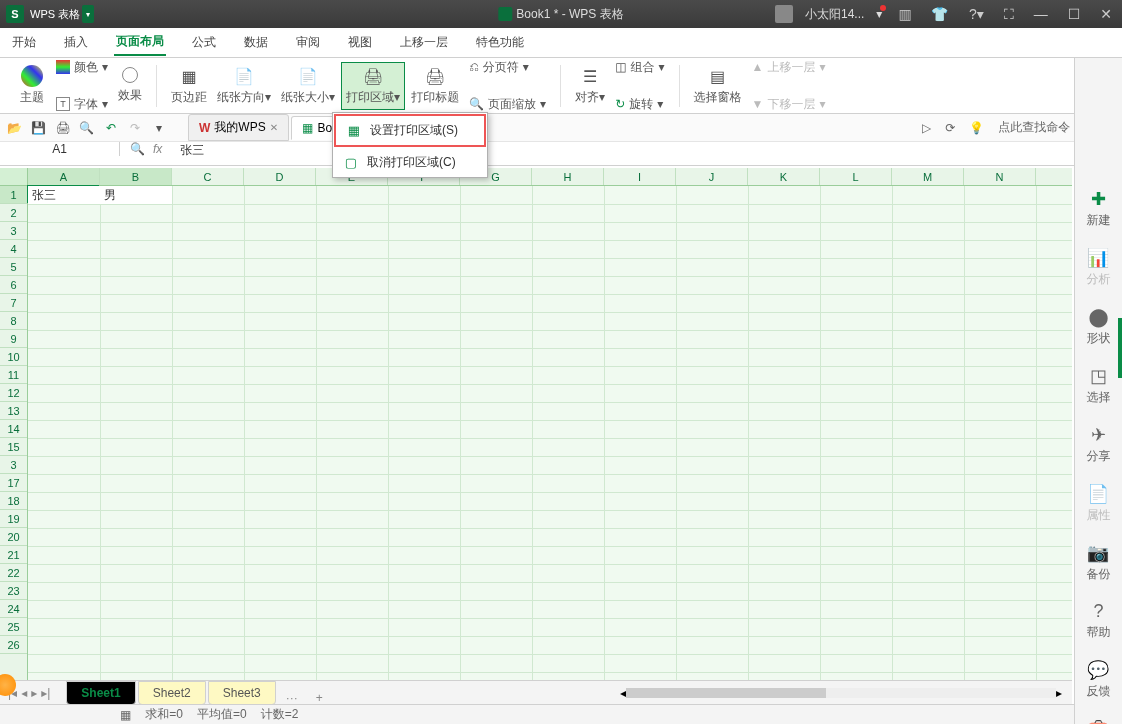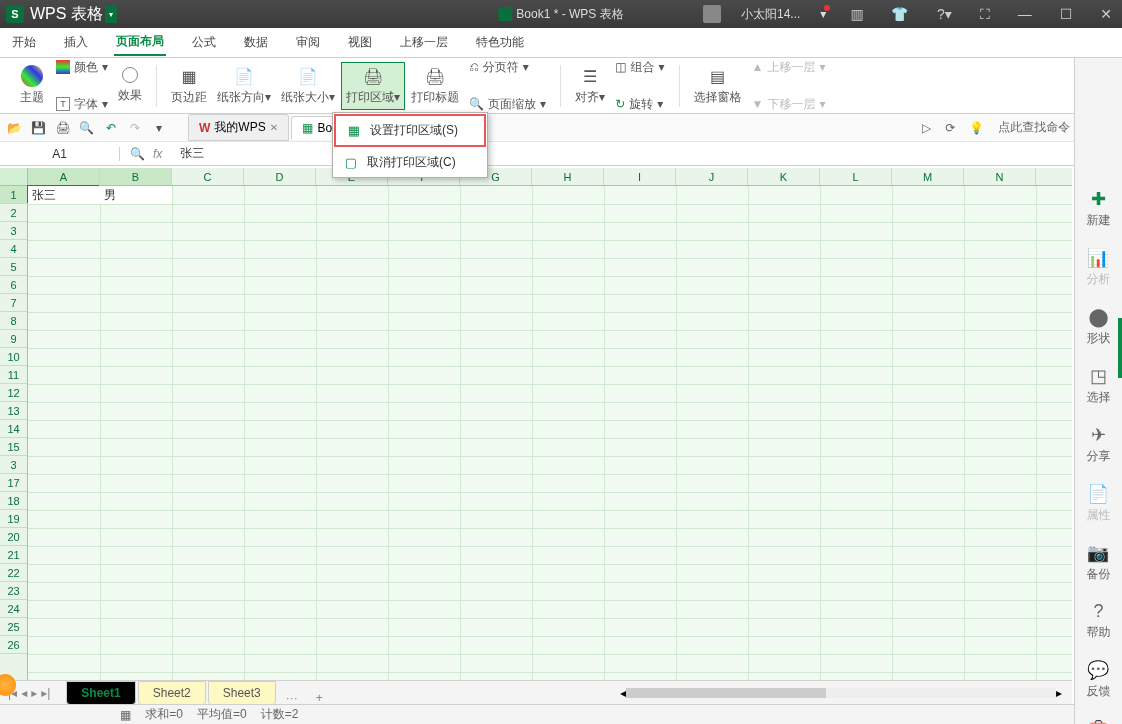--- a/index.html
+++ b/index.html
@@ -1,24 +1,24 @@
 <!DOCTYPE html>
 <html><head>
 <meta charset="utf-8">
 <style>
 *{box-sizing:border-box;margin:0;padding:0;font-family:"Microsoft YaHei",sans-serif;font-size:12px;user-select:none}
 body{width:1122px;height:724px;overflow:hidden;background:#fff;position:relative}
 
 .titlebar{height:28px;background:linear-gradient(#4a4a4a,#3a3a3a);display:flex;align-items:center;color:#ddd;position:relative}
 .app-logo{width:18px;height:18px;background:#0a6f3c;margin:0 6px;display:flex;align-items:center;justify-content:center;color:#fff;font-weight:bold;font-size:11px;border-radius:2px}
-.app-title{color:#fff;font-size:16px}
+.app-title{color:#fff;font-size:11px}
 .app-drop{width:12px;height:18px;background:#0a6f3c;margin-left:2px;display:flex;align-items:center;justify-content:center;color:#fff;font-size:8px;border-radius:2px}
 .doc-title{position:absolute;left:50%;transform:translateX(-50%);display:flex;align-items:center;gap:4px}
 .doc-icon{width:14px;height:14px;background:#0a6f3c;border-radius:2px}
-.titlebar-right{position:absolute;right:6px;display:flex;align-items:center;gap:20px}
+.titlebar-right{position:absolute;right:6px;display:flex;align-items:center;gap:12px}
 .user-avatar{width:18px;height:18px;background:#888;border-radius:2px}
 .win-btn{color:#ccc;font-size:14px;cursor:pointer;padding:2px 4px}
 .red-dot{width:6px;height:6px;background:#e33;border-radius:50%;display:inline-block}
 
 .menubar{height:30px;background:#fff;border-bottom:1px solid #d0d0d0;display:flex;align-items:center;padding:0 10px;gap:24px}
 .menu-item{color:#444;cursor:pointer;padding:4px 2px}
 .menu-item.active{color:#0a8c47;border-bottom:2px solid #0a8c47;font-weight:bold}
 
 .ribbon{height:56px;background:#fff;border-bottom:1px solid #d0d0d0;display:flex;align-items:center;padding:0 8px;position:relative}
 .ribbon-group{display:flex;align-items:center;gap:2px;padding:0 6px;height:100%}
@@ -37,21 +37,21 @@
 
 .qat{height:28px;background:#fafafa;display:flex;align-items:center;padding:0 6px;gap:6px;position:relative;border-bottom:1px solid #e5e5e5}
 .qat-btn{width:18px;height:18px;display:flex;align-items:center;justify-content:center;cursor:pointer;color:#555}
 .tab-strip{display:flex;align-items:center;gap:2px;margin-left:14px}
 .doc-tab{display:flex;align-items:center;gap:4px;padding:4px 10px;background:#f0f0f0;border:1px solid #d0d0d0;border-radius:3px 3px 0 0;cursor:pointer}
 .doc-tab.active{background:#fff;border-bottom:1px solid #fff}
 .tab-close{color:#888;cursor:pointer;font-size:10px}
 .qat-right{position:absolute;right:10px;display:flex;align-items:center;gap:14px;color:#666}
 .bulb{color:#f5a623}
 
-.fxbar{height:24px;background:#fff;border-bottom:1px solid #d0d0d0;display:flex;align-items:center}
+.fxbar{height:24px;background:#fff;border-bottom:1px solid #d0d0d0;display:flex;align-items:flex-start}
 .namebox{width:120px;border-right:1px solid #d0d0d0;padding:0 8px;text-align:center;color:#333}
 .fx-btns{display:flex;align-items:center;gap:8px;padding:0 10px;color:#888}
 .fx-content{flex:1;padding:0 8px;color:#333}
 
 .grid-area{position:absolute;top:168px;left:0;right:50px;bottom:44px;overflow:hidden}
 .col-headers{height:18px;display:flex;background:#e8f5e8;border-bottom:1px solid #9acd9a}
 .corner{width:28px;border-right:1px solid #9acd9a;background:#d4f0d4}
 .col-h{width:72px;text-align:center;color:#0a6f3c;border-right:1px solid #c0e0c0;font-size:11px;line-height:18px}
 .col-h.sel{background:#c8e8c8}
 .grid-body{display:flex;height:calc(100% - 18px);position:relative}

